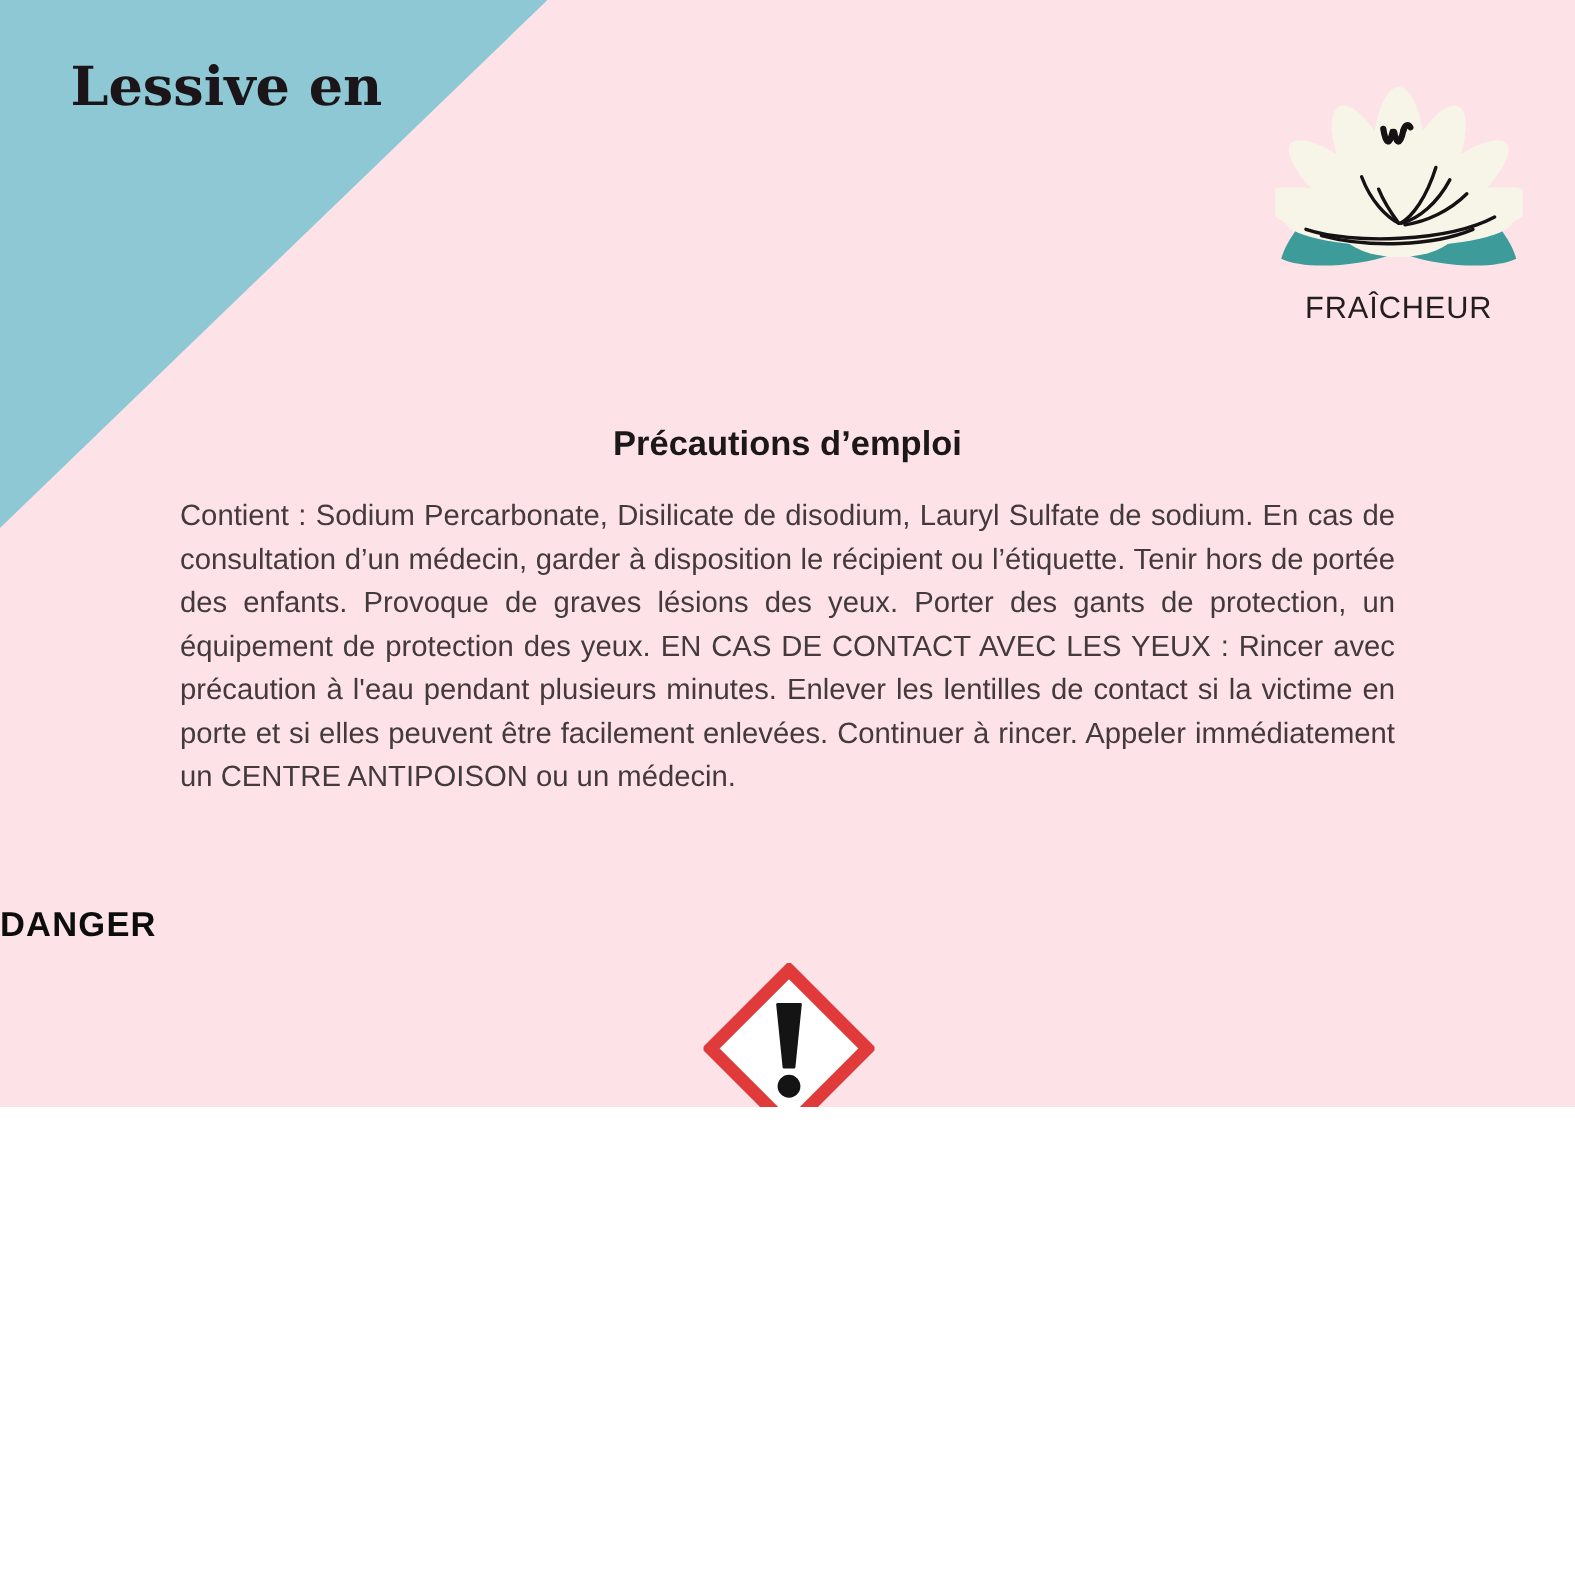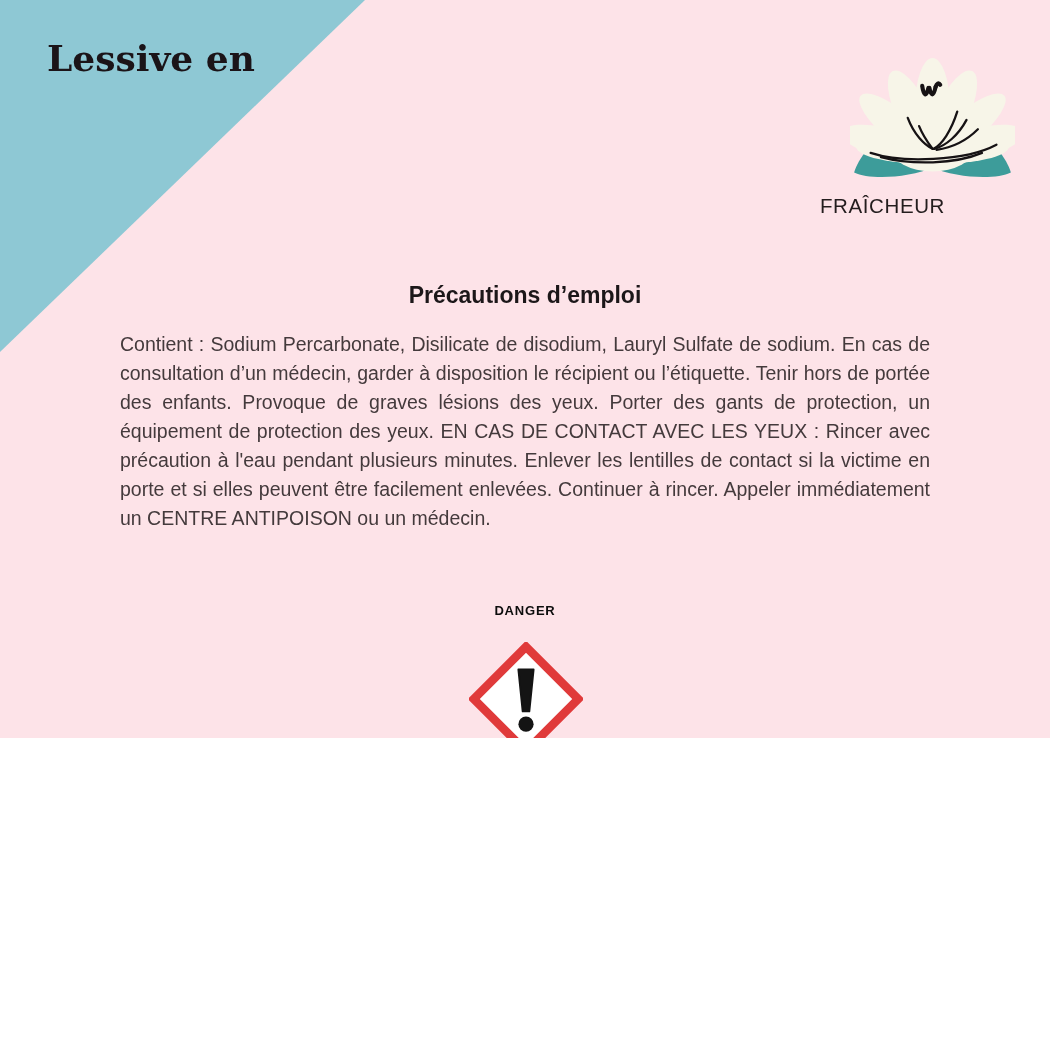--- a/index.html
+++ b/index.html
@@ -20,21 +20,21 @@
     position:absolute;left:47px;top:38px;
     margin:0;width:320px;
     font-family:"DejaVu Serif", serif;
     font-weight:bold;
     font-size:36px;line-height:40px;
     letter-spacing:0px;
     color:#1b1418;
   }
   .brand{
     position:absolute;left:820px;top:58px;width:225px;
-    text-align:left;
+    text-align:center;
   }
   .brand svg{display:block;margin:0 auto;}
   .brand-name{
     margin-top:2px;
     font-size:20.5px;line-height:31px;
     letter-spacing:0.6px;
     color:#241d1e;
     font-weight:400;
   }
   .precautions-heading{
@@ -45,22 +45,22 @@
   }
   .precautions-body{
     position:absolute;left:120px;top:330px;width:810px;
     margin:0;
     font-size:19.5px;line-height:29px;
     text-align:justify;
     color:#443a3c;
   }
   .danger-word{
     position:absolute;left:0;top:603px;width:1050px;
-    margin:0;text-align:center;
-    font-size:13px;font-weight:800;
+    margin:0;
+    font-size:23px;font-weight:800;
     letter-spacing:0.8px;
     color:#0d0d0d;
   }
   .pictogram{
     position:absolute;left:469px;top:642px;
     width:114px;height:114px;
   }
 </style>
 </head>
 <body>

